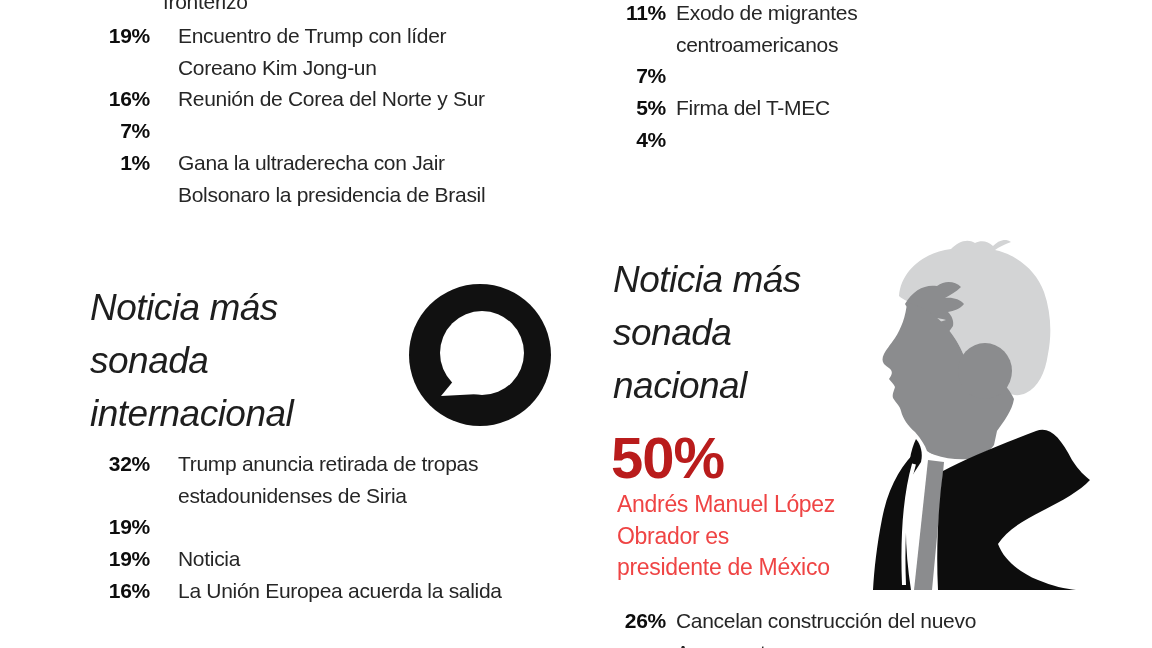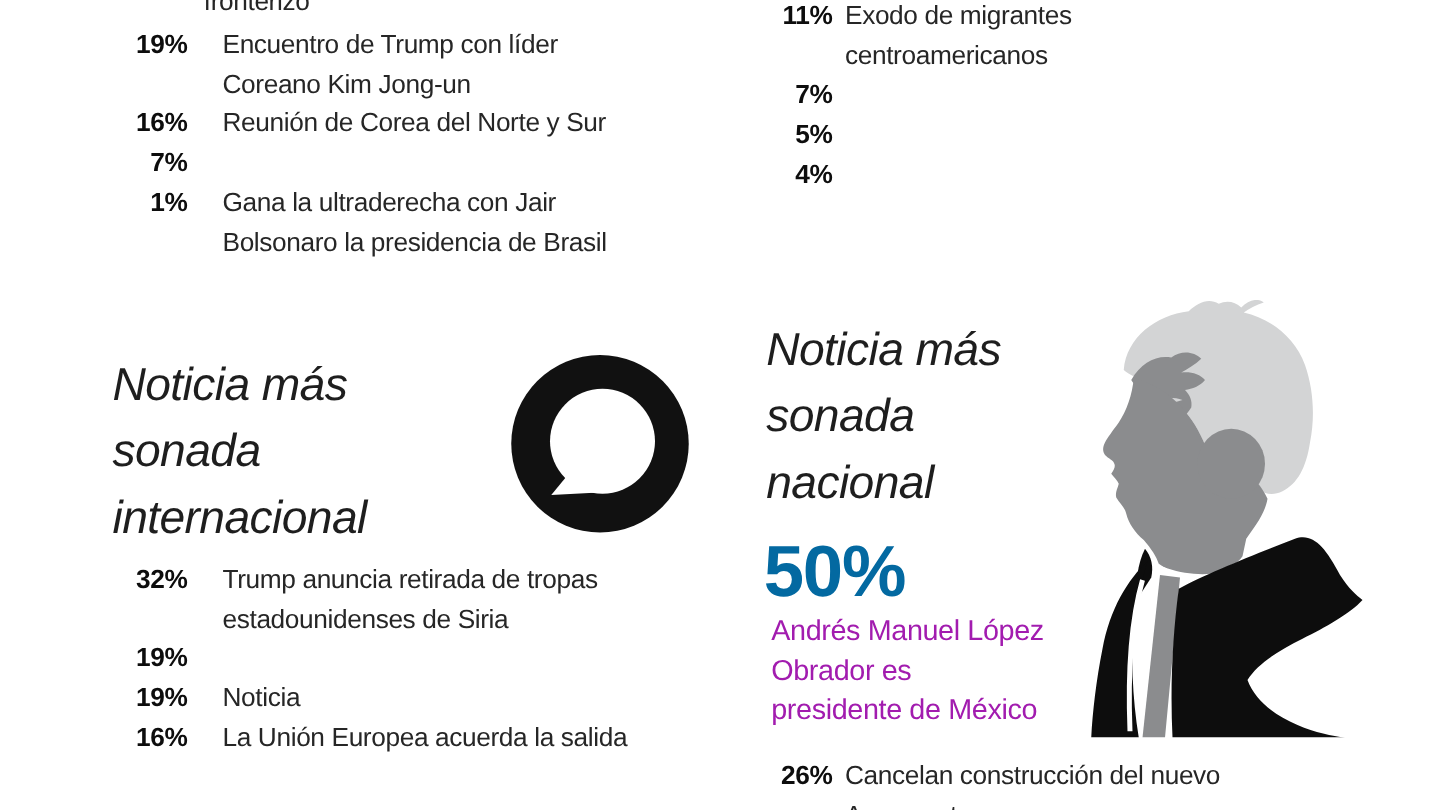--- a/index.html
+++ b/index.html
@@ -13,22 +13,22 @@
   .news-item{display:flex;align-items:flex-start;}
   .pct{flex:none;width:58px;text-align:right;font-weight:700;color:#0d0d0d;}
   .right-col .pct{width:56px;}
   .txt{margin-left:28px;white-space:pre-line;color:#262626;}
   .right-col .txt{margin-left:10px;}
   .partial-line{position:absolute;font-size:21px;line-height:31.7px;letter-spacing:-0.3px;color:#262626;}
   .section-heading{
     position:absolute;font-style:italic;font-size:37px;line-height:53px;
     letter-spacing:-0.5px;white-space:pre-line;color:#1e1e1e;
   }
-  .big-pct{position:absolute;font-size:58px;font-weight:700;letter-spacing:-1px;color:#0369a1;}
-  .caption{position:absolute;font-size:23px;line-height:31.7px;letter-spacing:-0.3px;white-space:pre-line;color:#a21caf;}
+  .big-pct{position:absolute;font-size:58px;font-weight:700;letter-spacing:-1px;color:#b91c1c;}
+  .caption{position:absolute;font-size:23px;line-height:31.7px;letter-spacing:-0.3px;white-space:pre-line;color:#ef4444;}
   svg{display:block;}
 </style>
 </head>
 <body>
 
 <div class="partial-line" style="left:163px;top:-14px;">fronterizo</div>
 
 <div class="news-list" style="left:92px;top:20px;">
   <div class="news-item">
     <span class="pct">19%</span>
@@ -53,20 +53,21 @@
   <div class="news-item">
     <span class="pct">11%</span>
     <span class="txt">Exodo de migrantes
 centroamericanos</span>
   </div>
   <div class="news-item">
     <span class="pct">7%</span>
   </div>
   <div class="news-item">
     <span class="pct">5%</span>
+    <span class="txt">Firma del T-MEC</span>
   </div>
   <div class="news-item">
     <span class="pct">4%</span>
   </div>
 </div>
 
 <div class="section-heading" style="left:90px;top:281px;">Noticia más
 sonada
 internacional</div>
 

